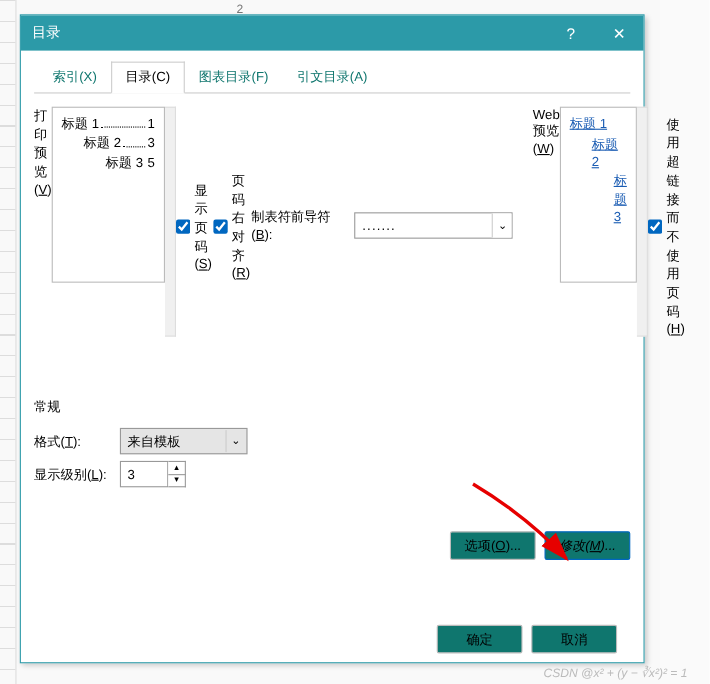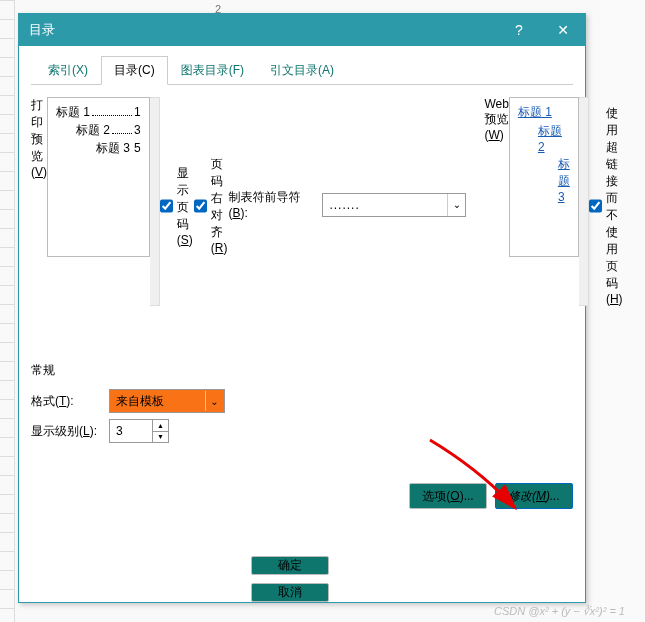--- a/index.html
+++ b/index.html
@@ -37,32 +37,32 @@
 .opt-row input[type=checkbox] { width: 14px; height: 14px; accent-color: #0067c0; }
 .opt-row label u { text-decoration: underline; }
 
 .form-row { display: flex; align-items: center; margin-top: 6px; gap: 6px; }
 .form-row .lbl { width: 88px; }
 .leader-select { position: relative; width: 144px; }
 .leader-select input { width: 100%; height: 24px; padding: 2px 20px 2px 6px; border: 1px solid #999; letter-spacing: 1px; }
 .leader-select .chev { position: absolute; right: 1px; top: 1px; width: 18px; height: 22px; border-left: 1px solid #ccc; display: flex; align-items: center; justify-content: center; font-size: 10px; background: #fff; cursor: pointer; }
 
 .section-label { margin-top: 56px; font-size: 12px; }
-.select-box { position: relative; width: 116px; height: 24px; border: 1px solid #999; display: flex; align-items: center; padding-left: 6px; background: #f97316; }
+.select-box { position: relative; width: 116px; height: 24px; border: 1px solid #999; display: flex; align-items: center; padding-left: 6px; background: #e5e5e5; }
 .select-box .chev { position: absolute; right: 1px; top: 1px; width: 18px; height: 20px; border-left: 1px solid #ccc; display: flex; align-items: center; justify-content: center; font-size: 10px; cursor: pointer; }
 .spinner { position: relative; width: 60px; height: 24px; display: flex; }
 .spinner input { width: 44px; height: 24px; border: 1px solid #999; padding-left: 6px; }
 .spinner .spin-btns { width: 16px; display: flex; flex-direction: column; }
 .spinner .spin-btns div { flex: 1; border: 1px solid #999; border-left: none; display: flex; align-items: center; justify-content: center; font-size: 7px; cursor: pointer; background: #fff; }
 .spinner .spin-btns div:first-child { border-bottom: none; }
 
 .btn-row { display: flex; justify-content: flex-end; gap: 8px; margin-top: 40px; }
 .btn { min-width: 78px; height: 26px; border: 1px solid #bbb; background: #0f766e; display: flex; align-items: center; justify-content: center; cursor: pointer; padding: 0 10px; border-radius: 2px; }
 .btn.highlight { border: 1px solid #0067c0; font-style: italic; }
-.footer { height: 42px; display: flex; justify-content: flex-end; align-items: center; gap: 8px; padding-right: 24px; border-top: none; flex-direction: column; }
+.footer { height: 42px; display: flex; justify-content: flex-end; align-items: center; gap: 8px; padding-right: 24px; border-top: none; }
 
 .arrow { position: absolute; pointer-events: none; }
 .watermark { position: absolute; bottom: 4px; right: 20px; font-size: 11px; color: #bbb; font-style: italic; pointer-events: none; }
 </style>
 </head>
 <body>
 
 <div class="bg-ruler"></div>
 <div class="bg-edge"></div>
 <div class="bg-num">2</div>

